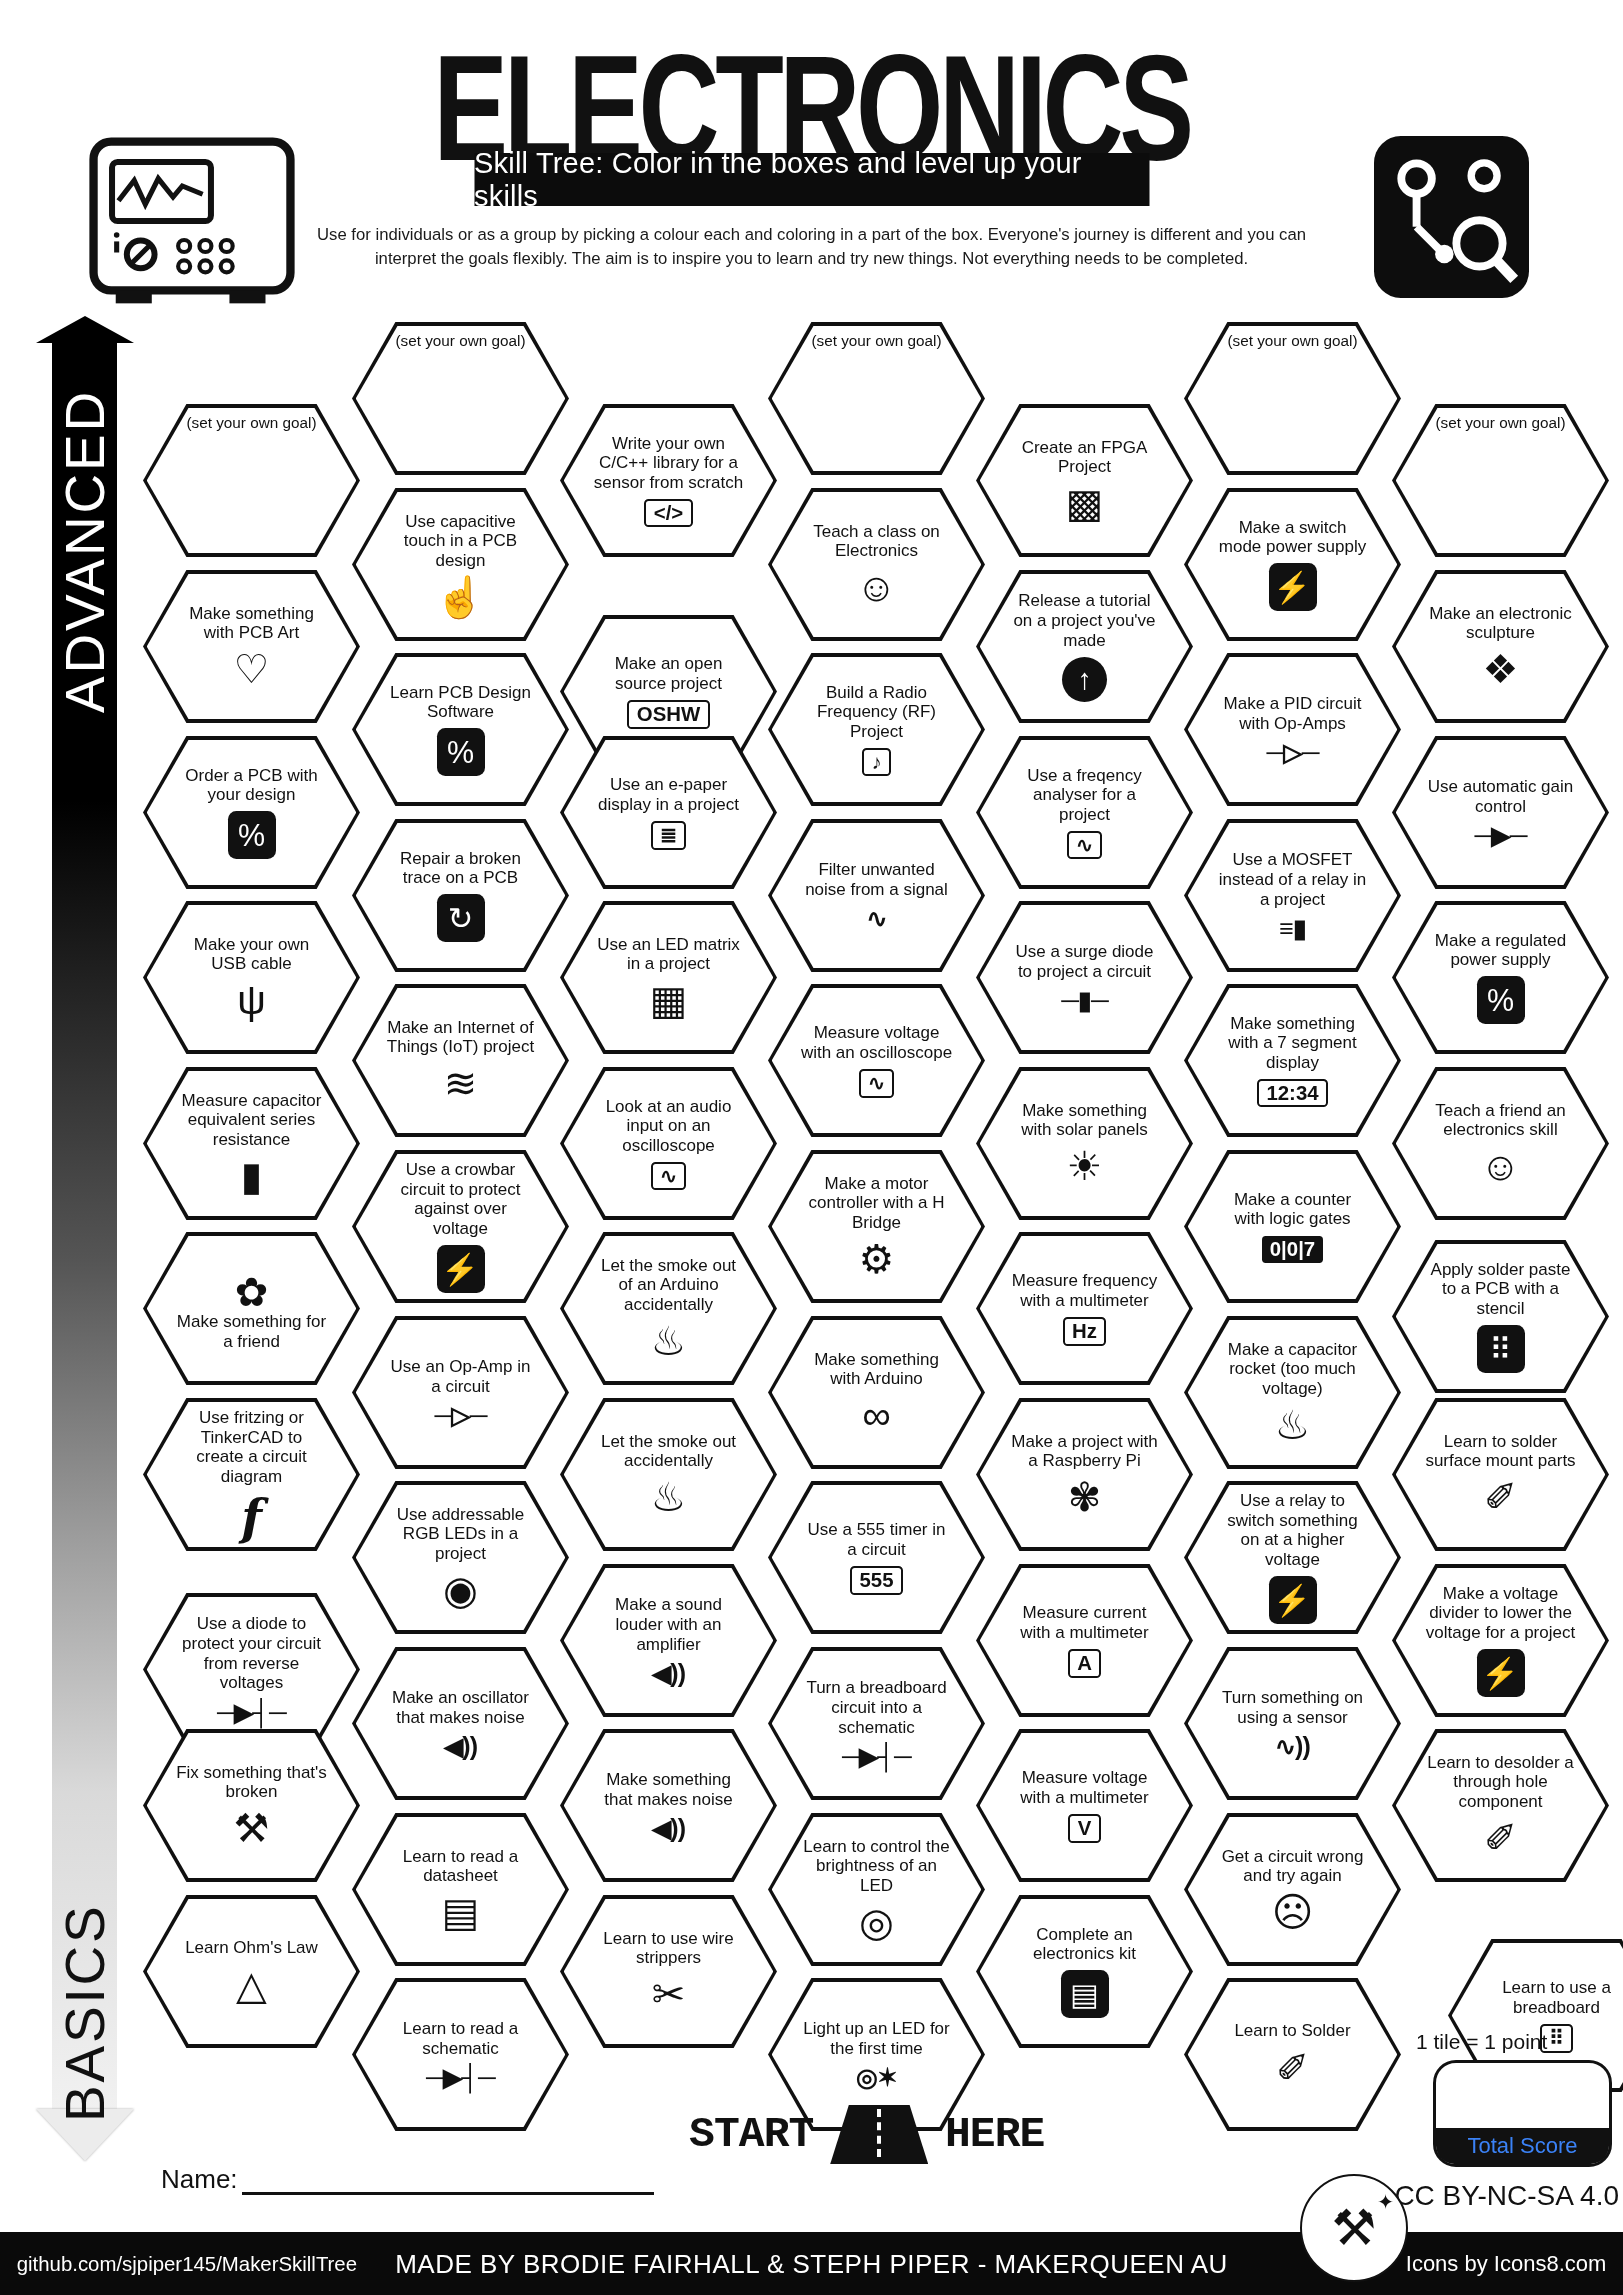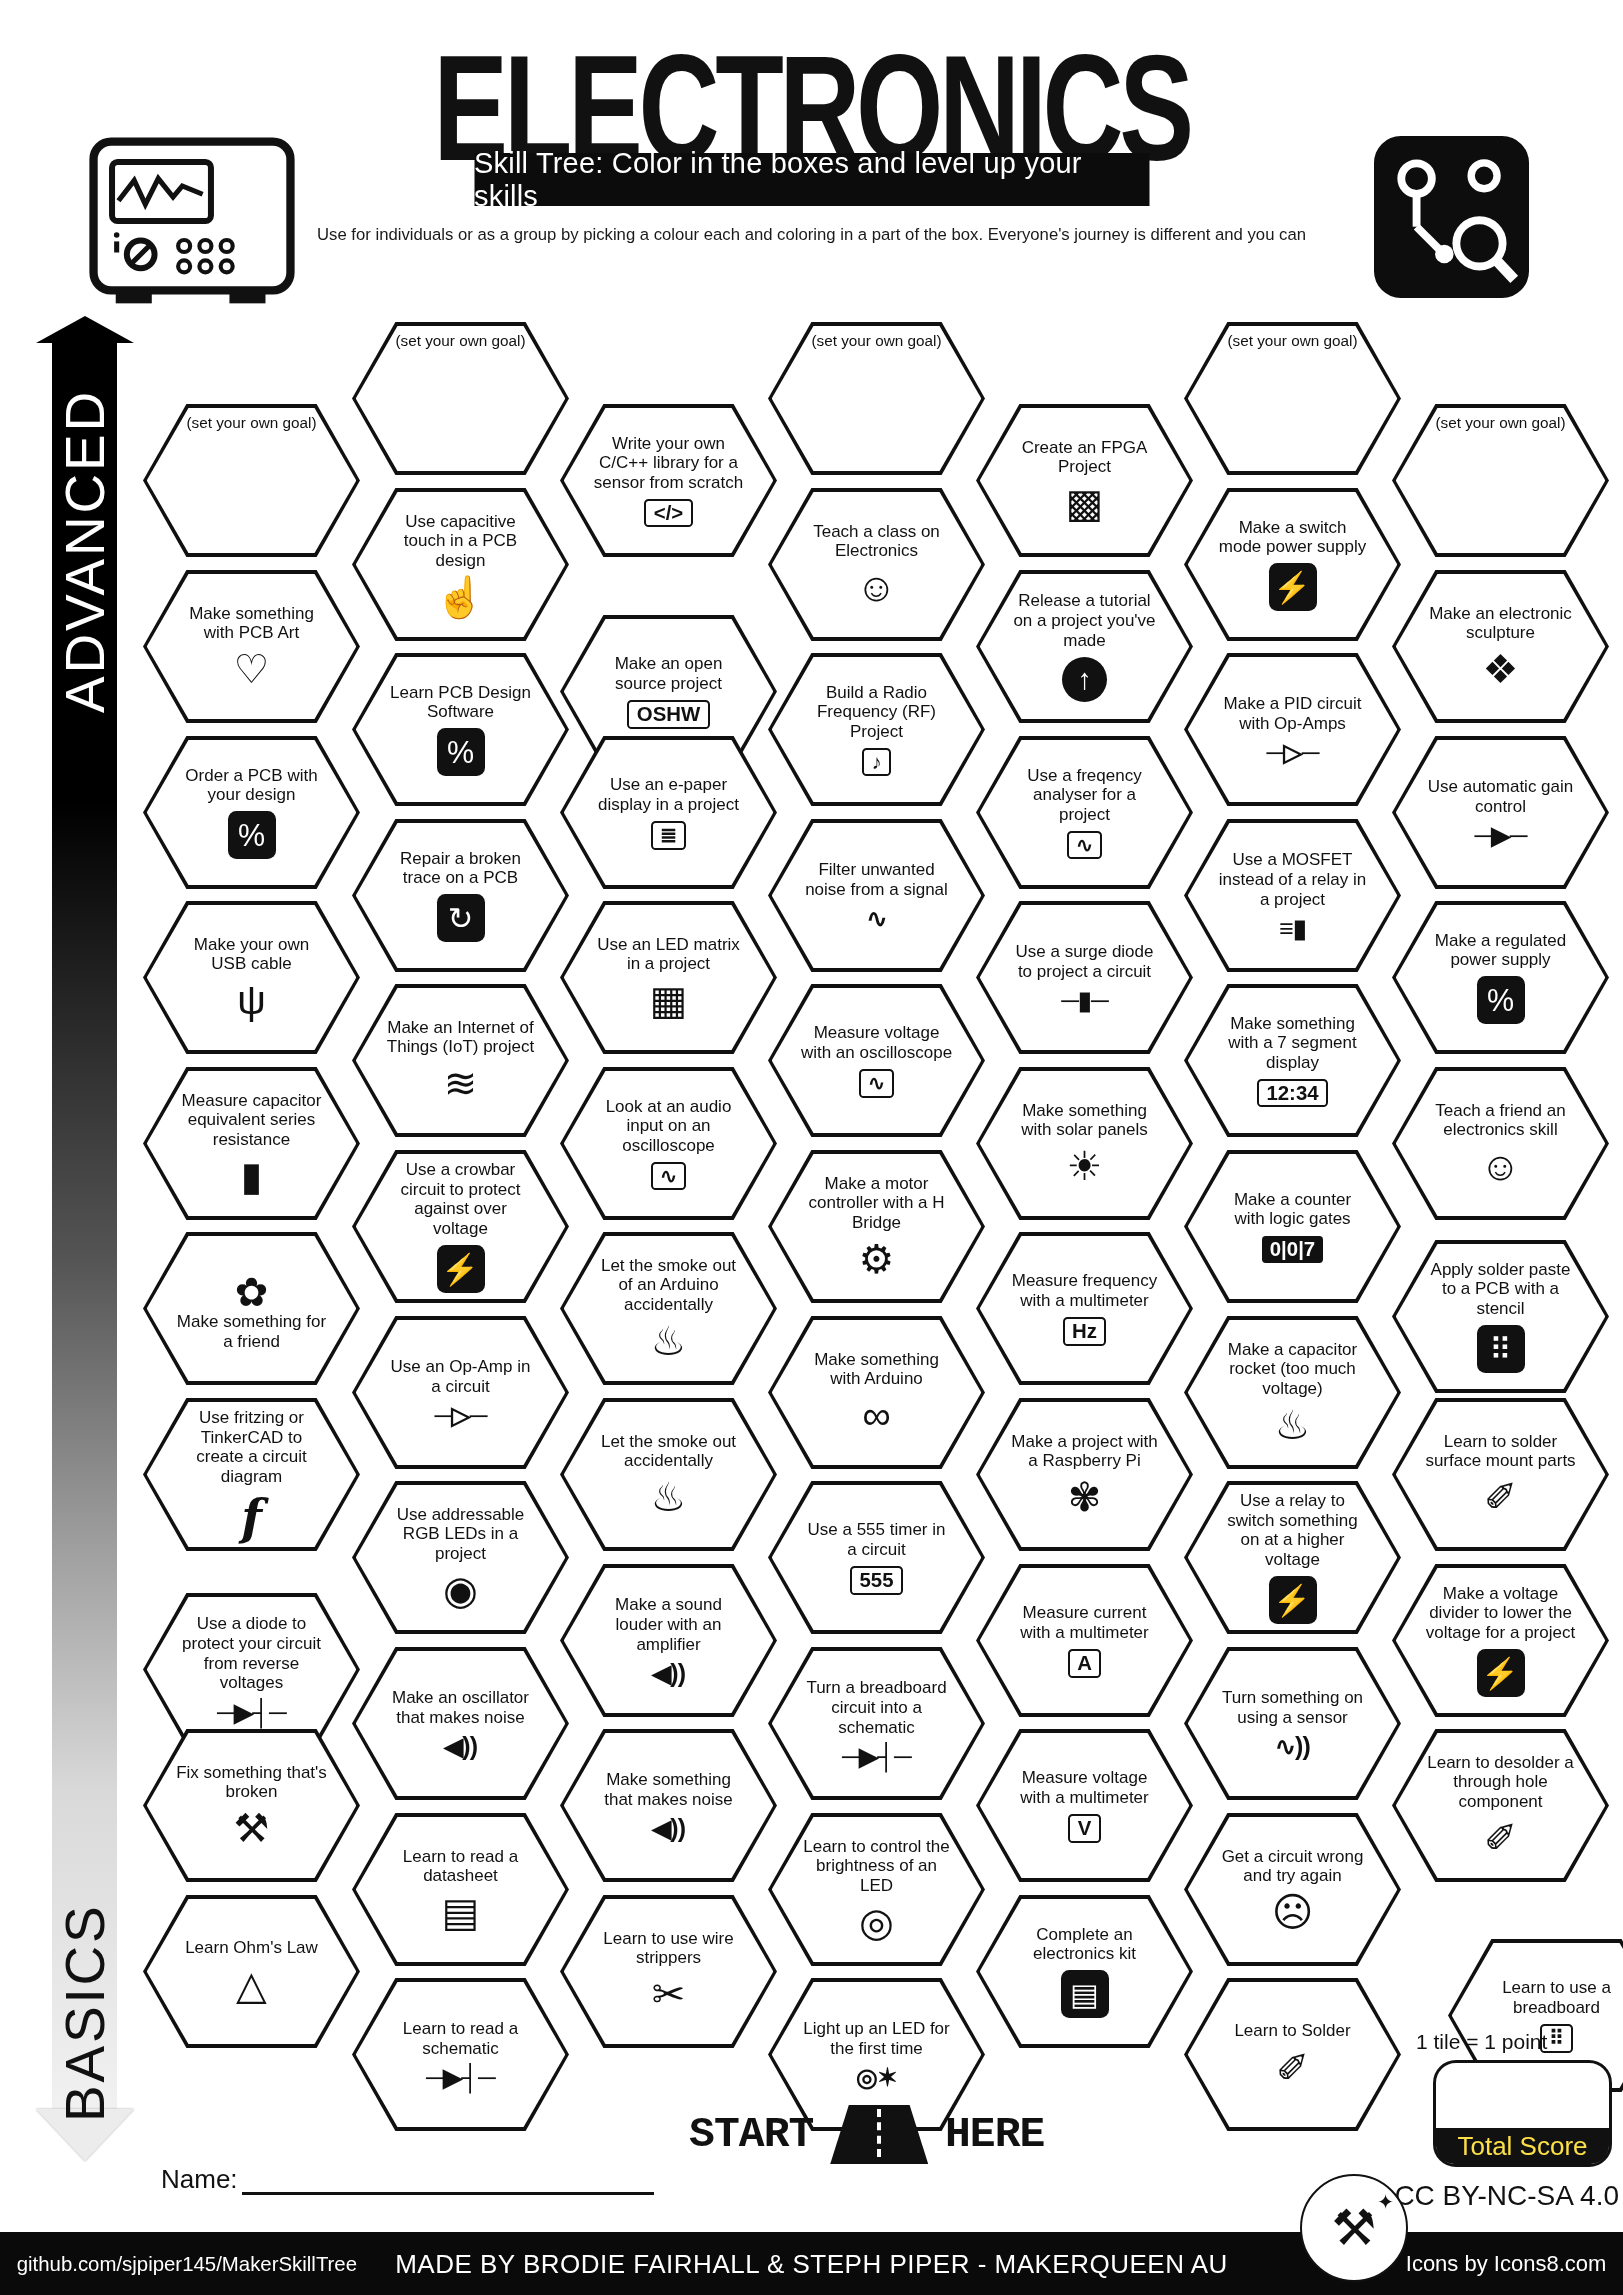--- a/index.html
+++ b/index.html
@@ -55,21 +55,21 @@
   #name-line{left:242px;top:2192px;width:412px;border-bottom:3.2px solid #111;}
   #start-group{left:689px;top:2104px;height:61px;display:flex;align-items:center;gap:16.7px;font-family:Liberation Mono, monospace;}
   .start-word{font-size:43px;font-weight:bold;letter-spacing:-0.9px;}
   #road{width:98px;height:59px;background:#111;
         clip-path:polygon(19% 0,81% 0,100% 100%,0 100%);display:flex;justify-content:center;}
   #road i{border-left:4.2px dashed #fff;height:82%;margin-top:3.7px;}
   #tile-note{left:1416px;top:2030px;width:194px;font-size:21px;}
   #score-box{left:1433px;top:2060px;width:179px;height:107px;border:3.7px solid #111;border-radius:23px;
              background:#fff;display:flex;flex-direction:column;justify-content:flex-end;box-sizing:border-box;}
   #score-band{height:36px;background:#111;border-radius:0 0 18.5px 18.5px;display:flex;align-items:center;justify-content:center;}
-  #score-band span{color:#fde047;font-size:26px;}
+  #score-band span{color:#3b82f6;font-size:22px;}
   #license{left:1388px;top:2180px;width:231px;text-align:right;font-size:28px;white-space:nowrap;}
   #logo-circle{left:1300px;top:2174px;width:104px;height:104px;background:#fff;border:2.8px solid #111;
                border-radius:50%;z-index:5;display:flex;align-items:center;justify-content:center;font-size:50px;}
   #logo-circle small{font-size:20.4px;position:absolute;right:12px;top:14px;}
 
   
   #footer{left:0;top:2232px;width:1623px;height:64px;background:#0a0a0a;color:#fff;
           display:flex;align-items:center;}
   #footer .f-left{position:absolute;left:16.7px;font-size:20.4px;}
   #footer .f-center{width:100%;text-align:center;font-size:26px;letter-spacing:0.5px;}
@@ -79,20 +79,21 @@
 <body>
 
 <div class="abs" id="title">ELECTRONICS</div>
 
 <div class="abs" id="banner">
   <span>Skill Tree:  Color in the boxes and level up your skills</span>
 </div>
 
 <div class="abs" id="desc">
   <span>Use for individuals or as a group by picking a colour each and coloring in a part of the box.  Everyone's journey is different and you can</span><br>
+  <span>interpret the goals flexibly.  The aim is to inspire you to learn and try new things. Not everything needs to be completed.</span>
 </div>
 
 <svg class="abs" id="scope-icon" width="208" height="172" viewBox="0 0 450 372">
   <rect x="12" y="12" width="426" height="322" rx="38" fill="none" stroke="#111" stroke-width="18"></rect>
   <rect x="52" y="56" width="214" height="128" rx="12" fill="none" stroke="#111" stroke-width="13"></rect>
   <polyline points="66,140 100,96 124,148 152,92 184,132 204,108 248,126" fill="none" stroke="#111" stroke-width="11"></polyline>
   <line x1="62" y1="228" x2="62" y2="252" stroke="#111" stroke-width="11"></line>
   <circle cx="62" cy="214" r="6" fill="#111"></circle>
   <circle cx="114" cy="256" r="30" fill="none" stroke="#111" stroke-width="13"></circle>
   <line x1="92" y1="278" x2="136" y2="234" stroke="#111" stroke-width="11"></line>

